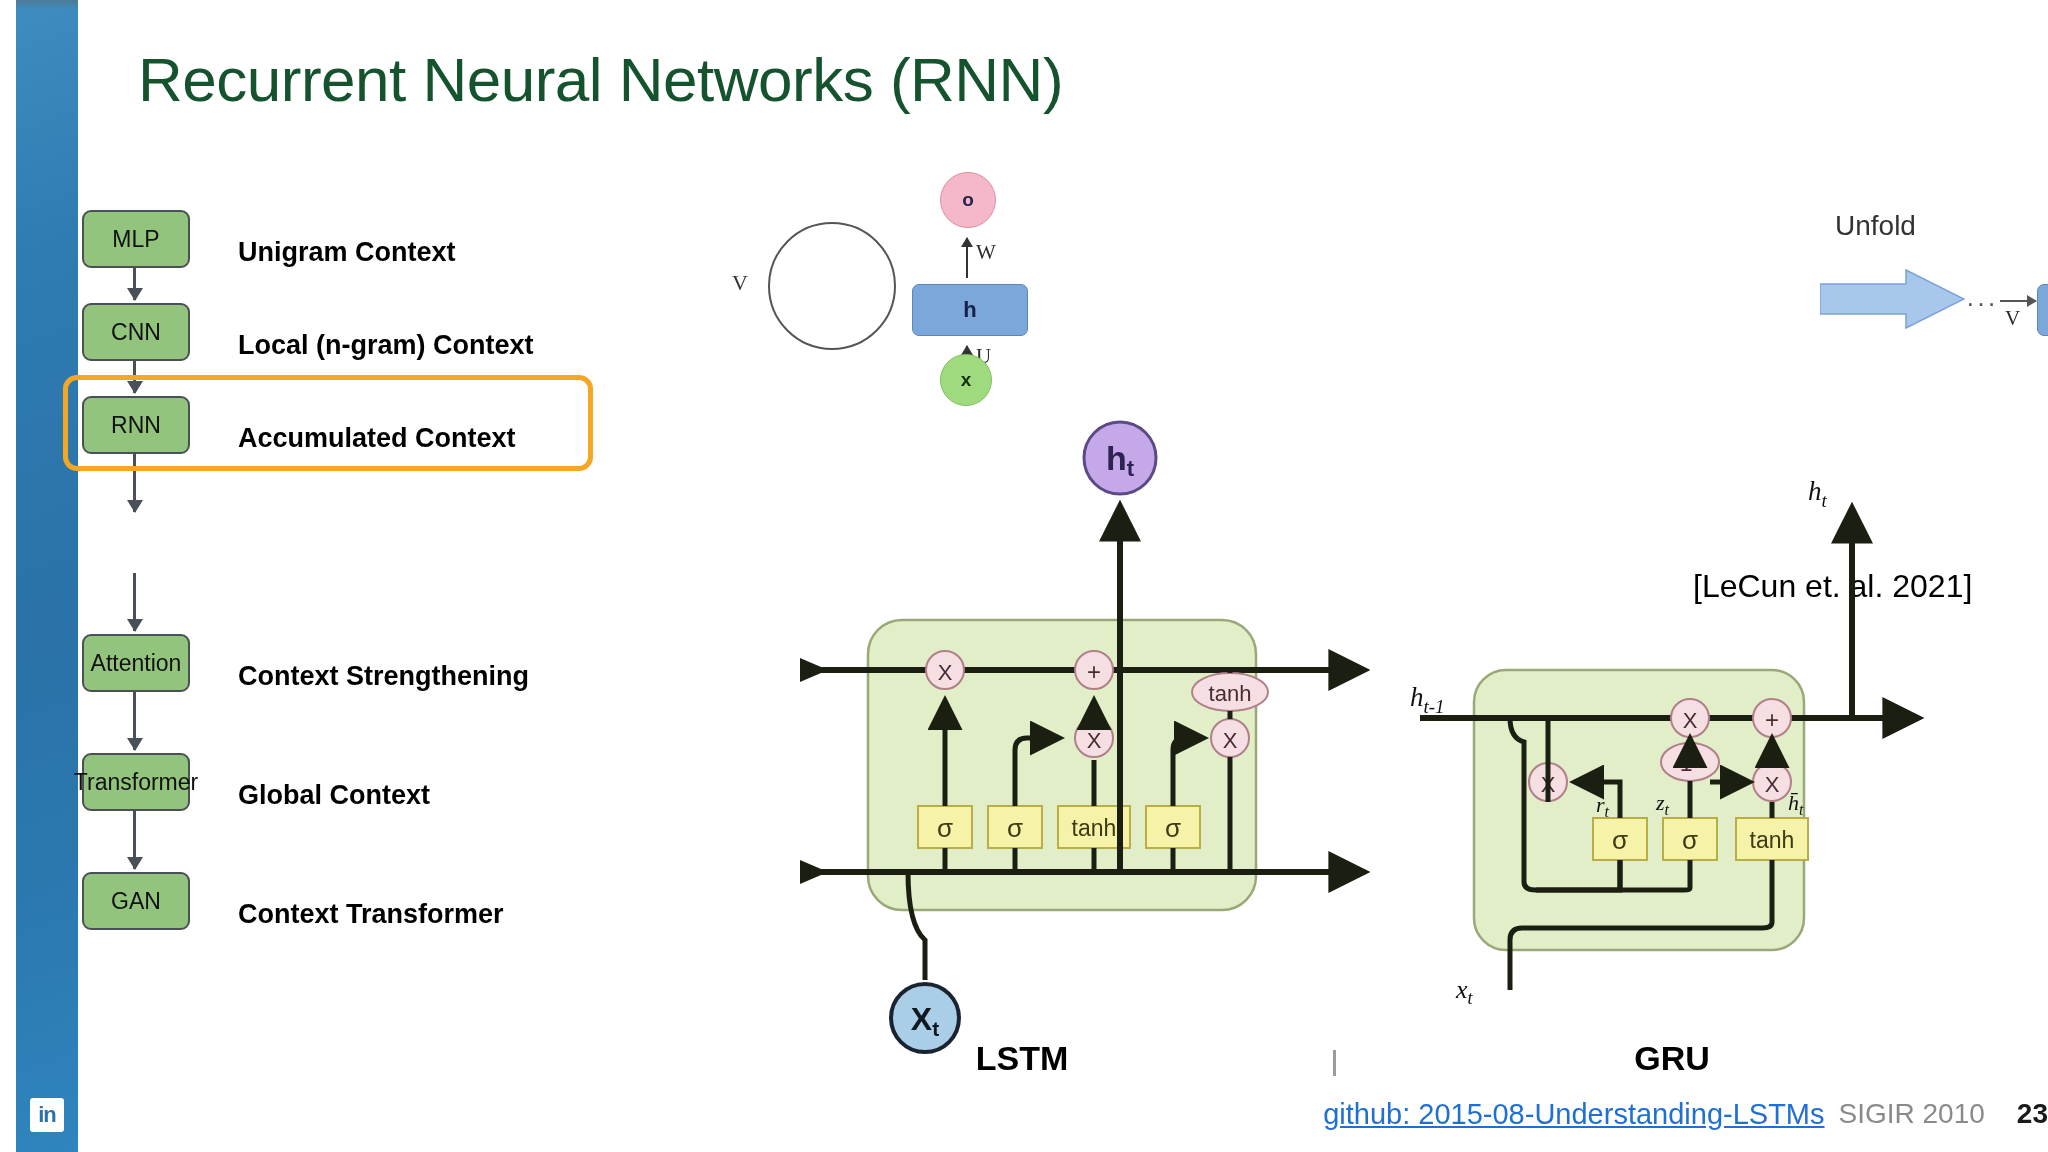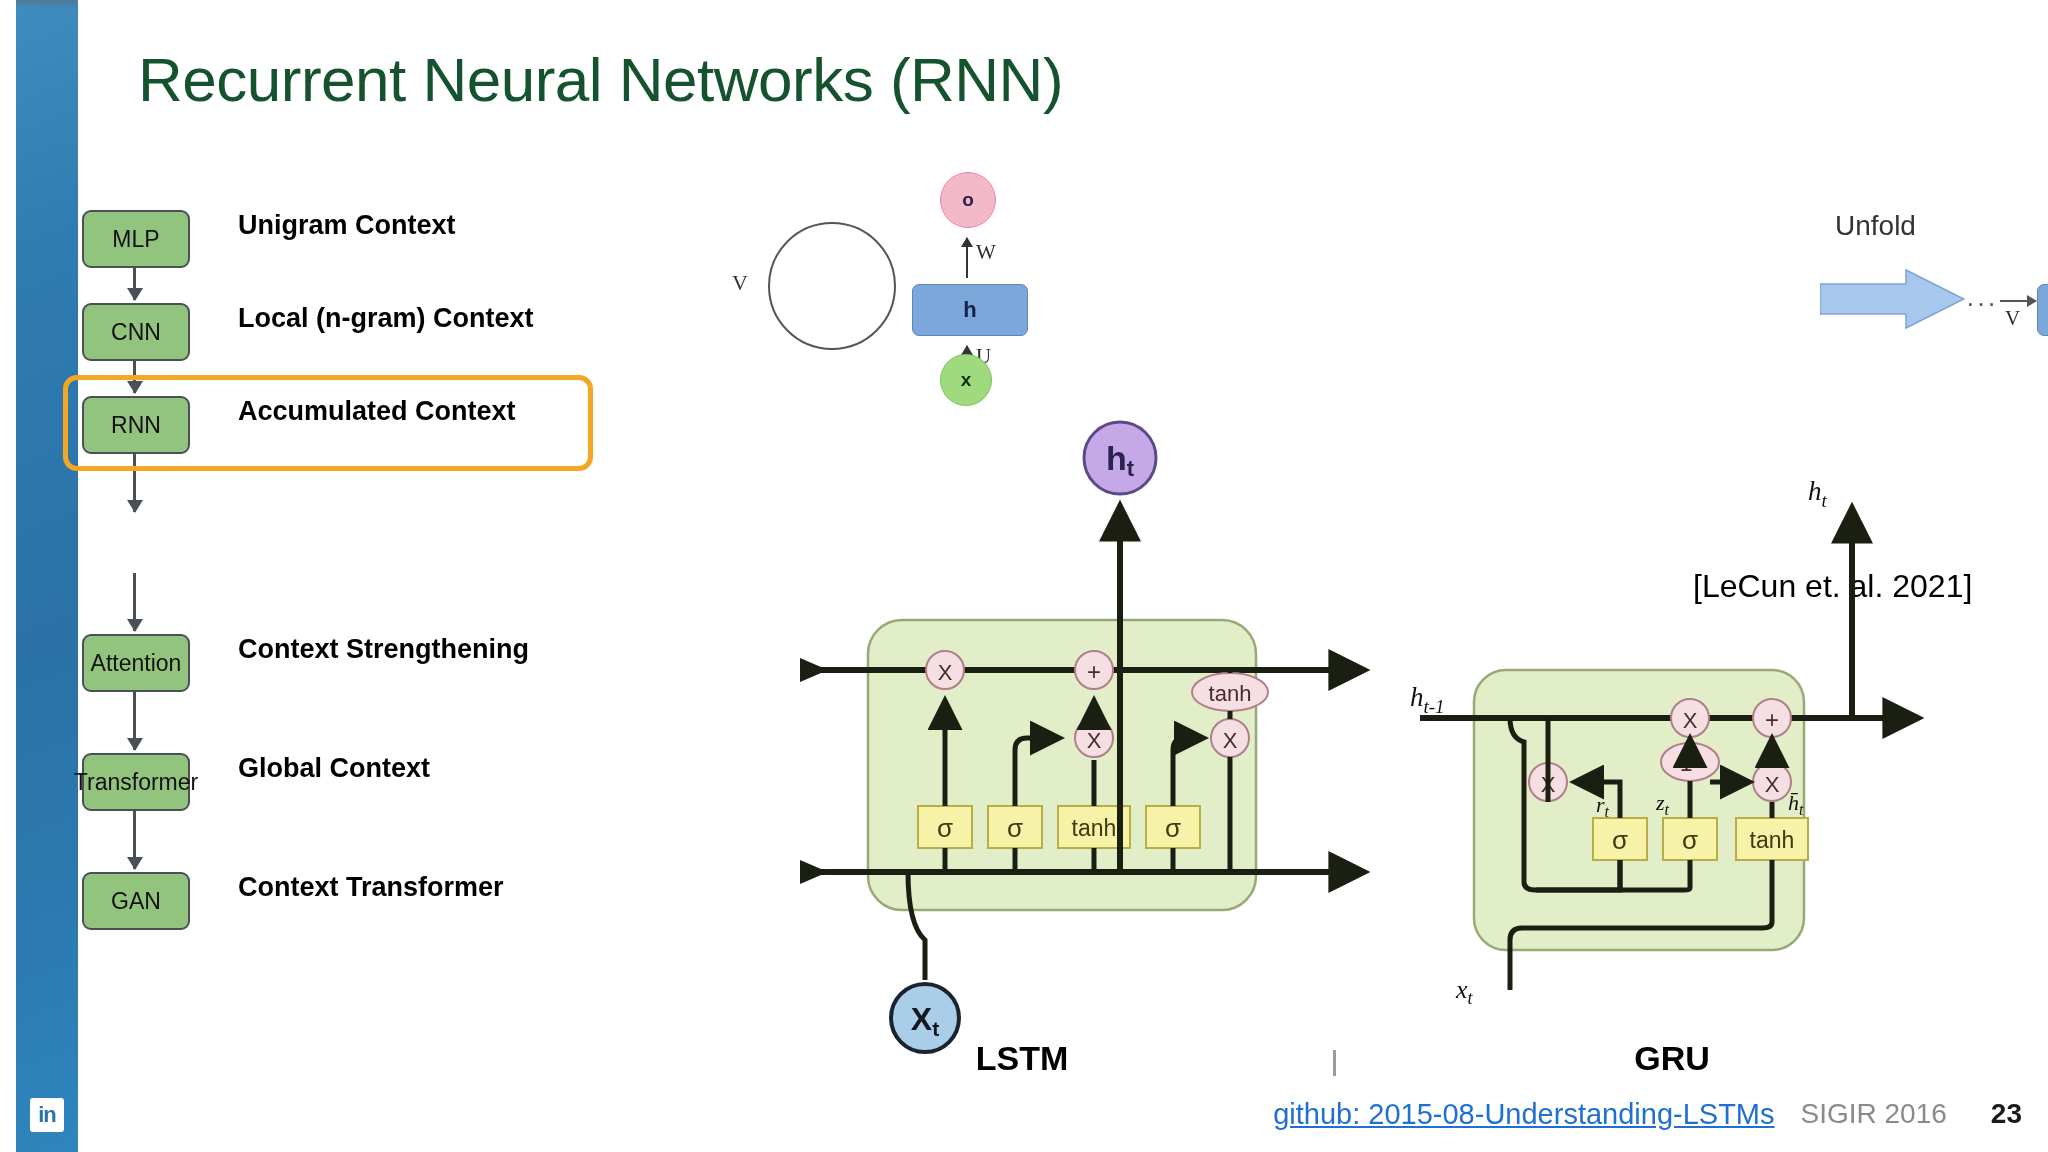--- a/index.html
+++ b/index.html
@@ -33,21 +33,21 @@
 
   
   #page-title{
     position:absolute; left:138px; top:44px;
     font-size:62px; font-weight:400; color:#14532d;
     letter-spacing:-0.5px; white-space:nowrap;
   }
 
   
   #flow{ position:absolute; left:82px; top:210px; width:700px; height:860px; }
-  .flow-row{ position:absolute; left:0; width:700px; height:58px; display:flex; align-items:flex-start; }
+  .flow-row{ position:absolute; left:0; width:700px; height:58px; display:flex; align-items:flex-end; }
   .flow-box{
     width:108px; height:58px; flex:0 0 108px;
     background:#93c47d; border:2px solid #4a5057; border-radius:9px;
     display:flex; align-items:center; justify-content:center;
     font-size:23px; color:#111; font-weight:400; white-space:nowrap;
   }
   .flow-label{
     margin-left:48px; font-size:27px; font-weight:bold; color:#000;
     white-space:nowrap;
   }
@@ -116,22 +116,20 @@
   }
   #gru-caption{
     position:absolute; left:1672px; top:1058px; transform:translate(-50%,-50%);
     font-size:34px; font-weight:bold; color:#000;
   }
 
   
   #footer{
     position:absolute; left:0; top:1088px; width:2048px; height:52px;
     display:flex; align-items:center; justify-content:flex-end;
-    padding-right:26px;
-    gap:12px;
   }
   #footer-link{
     font-size:29px; color:#1f6fd4; text-decoration:underline;
     white-space:nowrap;
   }
   #footer-conf{ font-size:28px; color:#8a8a8a; margin-left:14px; white-space:nowrap; }
   #footer-page{ font-size:28px; color:#1a1a1a; font-weight:bold; margin-left:32px; }
   #footer-tick{
     position:absolute; left:1333px; top:1050px; width:3px; height:26px;
     background:#4a4a4a; opacity:.55;
@@ -358,15 +356,15 @@
     <path d="M110,470 Q110,458 122,458"></path>
   </g>
   <text x="56" y="528" font-family="'Liberation Serif',serif" font-size="26" font-style="italic" fill="#111">x<tspan font-size="18" dy="6">t</tspan></text>
 </svg>
 </div>
 <div id="gru-caption">GRU</div>
 
 <div id="footer-tick"></div>
 <div id="footer">
   <a id="footer-link" href="#">github: 2015-08-Understanding-LSTMs</a>
-  <span id="footer-conf">SIGIR 2016</span>
+  <span id="footer-conf">SIGIR 2010</span>
   <span id="footer-page">23</span>
 </div>
 
 </body></html>

